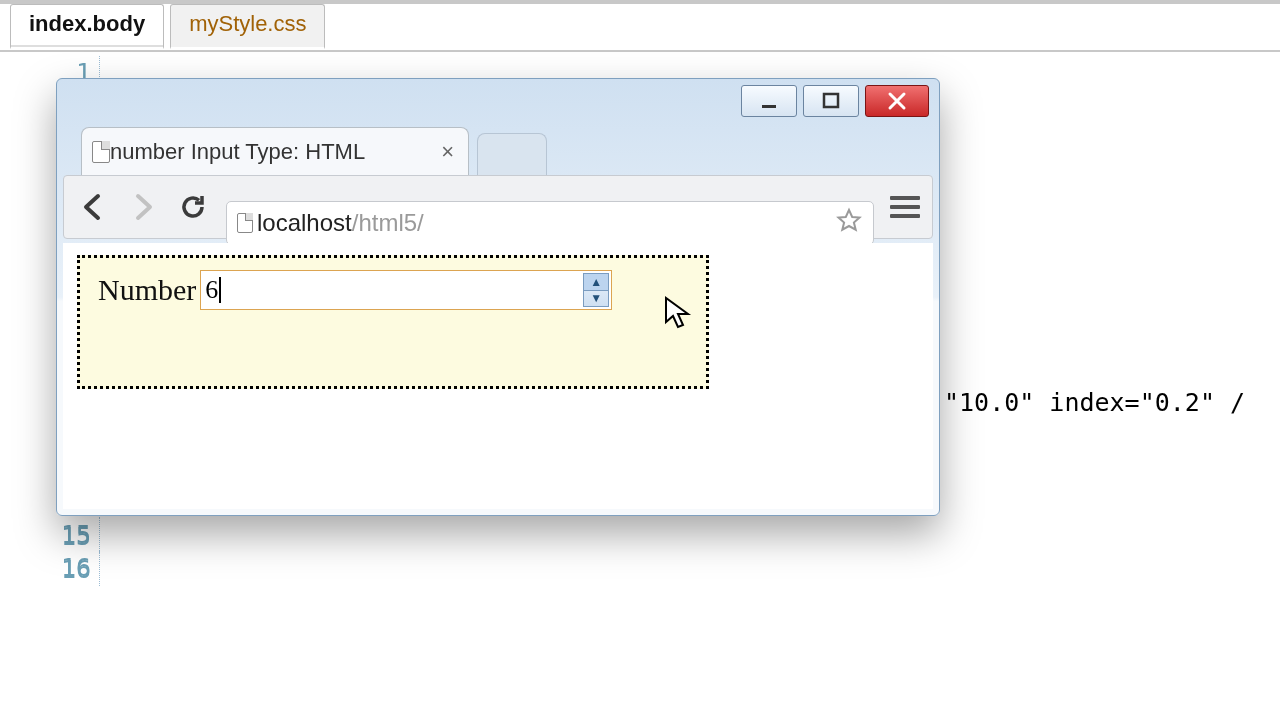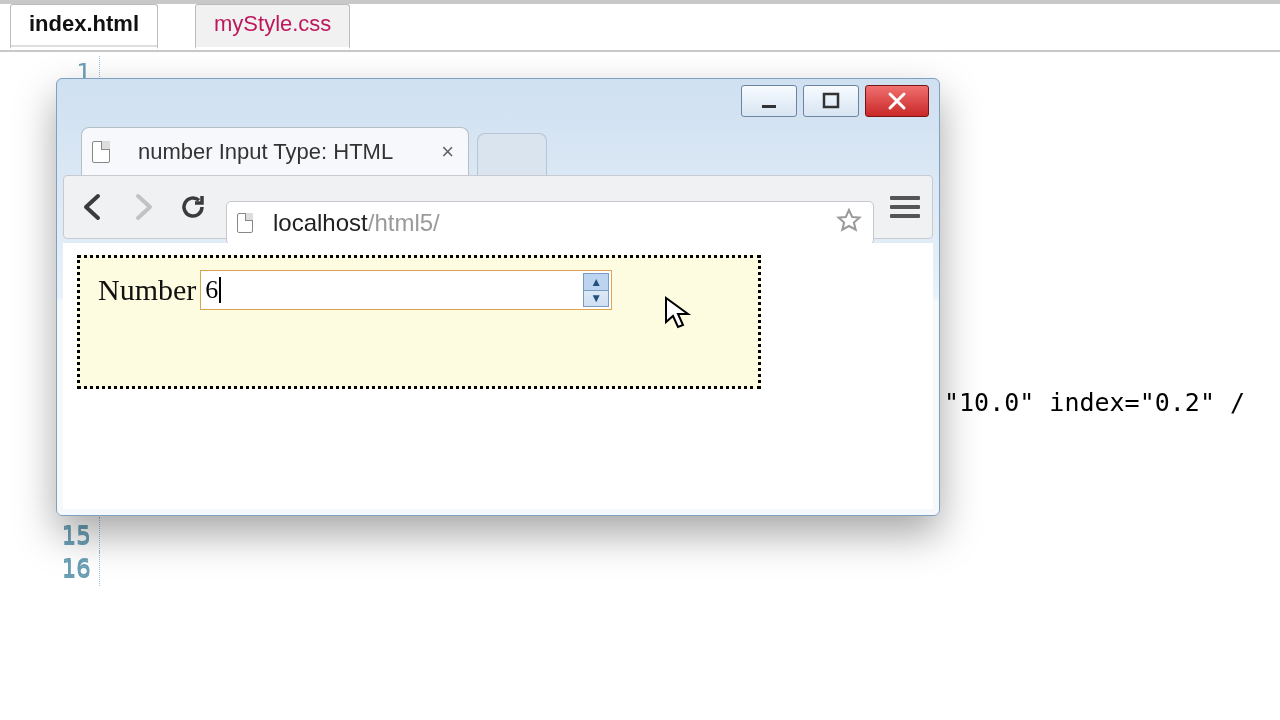--- a/index.html
+++ b/index.html
@@ -5,21 +5,21 @@
   * { box-sizing: border-box; margin: 0; padding: 0; }
   html, body { width: 1280px; height: 720px; overflow: hidden; font-family: "Segoe UI", Tahoma, sans-serif; }
   body { background: #fff; }
 
   
   .editor-bg { position: absolute; inset: 0; background: #fff; }
   .editor-top-border { position: absolute; left: 0; top: 0; right: 0; height: 4px; background: #c8c8c8; }
   .tabbar { position: absolute; top: 4px; left: 10px; display: flex; gap: 6px; }
   .etab { background: #fff; border: 1px solid #bcbcbc; border-bottom: 2px solid #fff; padding: 6px 18px 10px 18px; font-size: 22px; color: #333; border-radius: 3px 3px 0 0; }
   .etab.active { background: #fff; font-weight: 600; color: #111; box-shadow: 0 -2px 0 #dedede inset; }
-  .etab.inactive { background: #f1f1f1; color: #be185d; margin-left: 31px; }
+  .etab.inactive { background: #f1f1f1; color: #a16207; }
   .editor-ruler { position: absolute; top: 50px; left: 0; right: 0; height: 2px; background: #c8c8c8; }
 
   .code { position: absolute; top: 56px; left: 58px; right: 0; font-family: Consolas, "Courier New", monospace; font-size: 25px; line-height: 33px; color: #222; white-space: pre; }
   .gutter { position: absolute; top: 56px; left: 0; width: 100px; text-align: right; font-family: Consolas, monospace; font-size: 25px; line-height: 33px; color: #6a9fb5; }
   .gutter div { border-right: 1px dotted #9bbcd4; padding-right: 8px; }
   .gutter div.spacer { height: 33px; border-right: 1px dotted #9bbcd4; }
 
   .code .tagc { color: #1a67c6; }
   .code .punc { color: #069; }
 
@@ -32,46 +32,46 @@
   }
   .wincaps { position: absolute; top: 6px; right: 10px; display: flex; gap: 6px; }
   .winbtn { width: 56px; height: 32px; border: 1px solid #6b84a0; border-radius: 3px;
             background: linear-gradient(#f7fbff,#d7e4f2); display:flex; align-items:center; justify-content:center; font-size:18px; color:#2b2b2b; }
   .winbtn.close { background: linear-gradient(#f07070,#c92828); color:#fff; border-color:#7a1414; width:64px; }
   .winbtn svg { display:block; }
 
   .tabs-strip { position:absolute; top:48px; left:24px; right:24px; height:48px; }
   .btab { position:absolute; left:0; top:0; height:48px; width:388px;
           background:#f6f8fb; border:1px solid #b7bfc6; border-bottom:none;
-          border-radius:8px 8px 0 0; display:flex; align-items:center; gap:28px; padding:0 10px; }
+          border-radius:8px 8px 0 0; display:flex; align-items:center; gap:0; padding:0 10px; }
   .btab .pageicon { width:18px; height:22px; border:1.5px solid #888; border-radius:2px; position:relative; background:#fff; }
   .btab .pageicon::after { content:""; position:absolute; right:-1px; top:-1px; width:8px; height:8px; background:#ddd; border-left:1.5px solid #888; border-bottom:1.5px solid #888; }
   .btab .title { font-size:22px; color:#333; flex:1; white-space:nowrap; overflow:hidden; }
   .btab .closex { font-size:22px; color:#666; padding:0 4px; }
   .ghost-tab { position:absolute; left:396px; top:6px; height:42px; width:70px; background:#d9e4ef; border:1px solid #b7c5d4; border-bottom:none; border-radius:8px 8px 0 0; }
 
   .toolbar { position:absolute; top:96px; left:6px; right:6px; height:64px;
              background:#f0f1f3; border:1px solid #c7cbd1; border-radius:4px;
              display:flex; align-items:center; gap:16px; padding:0 12px; }
   .tbtn { width:34px; height:34px; display:flex; align-items:center; justify-content:center; color:#4a4a4a; }
   .tbtn.disabled { color:#b7b7b7; }
   .omnibox { flex:1; height:44px; border:1px solid #c6c9ce; border-radius:5px; background:#fff;
-             display:flex; align-items:center; gap:20px; padding:0 10px;margin-top:32px; }
+             display:flex; align-items:center; gap:4px; padding:0 10px;margin-top:32px; }
   .omnibox .pageicon { width:16px; height:20px; border:1.5px solid #888; border-radius:2px; background:#fff; position:relative; }
   .omnibox .pageicon::after { content:""; position:absolute; right:-1px; top:-1px; width:7px; height:7px; background:#ddd; border-left:1.5px solid #888; border-bottom:1.5px solid #888; }
   .omnibox .url { font-size:24px; }
   .omnibox .url .host { color:#222; }
   .omnibox .url .path { color:#9a9a9a; }
   .omnibox .star { margin-left:auto; color:#9a9a9a; }
   .hamb { width:30px; display:flex; flex-direction:column; gap:5px; }
   .hamb span { height:4px; background:#555; border-radius:1px; }
 
   .viewport { position:absolute; top:164px; left:6px; right:6px; bottom:6px; background:#fff; }
 
-  .form-box { position:absolute; top:12px; left:14px; width:684px; height:134px;
+  .form-box { position:absolute; top:12px; left:14px; width:632px; height:134px;
               border:3px dotted #000; background:#fdfbe0; padding:12px 18px; }
   .fline { display:flex; align-items:center; gap:4px; }
   .flabel { font-family: "Times New Roman", serif; font-size:30px; color:#111; }
   .num { width:412px; height:40px; border:1px solid #dca451; background:#fff;
          display:flex; align-items:center; position:relative; }
   .num .val { font-family: "Times New Roman", serif; font-size:26px; padding-left:4px; }
   .num .caret { width:2px; height:26px; background:#000; margin-left:1px; }
   .spin { position:absolute; right:2px; top:2px; bottom:2px; width:26px;
           border:1px solid #7a9cc0; display:flex; flex-direction:column;
           background:linear-gradient(#e9f1fb,#cfe0f2); }
@@ -87,21 +87,21 @@
 
   .code-right-snip { position:absolute; top:388px; left:944px; font-family: Consolas, monospace; font-size:25px; white-space:pre; }
 </style>
 </head>
 <body>
 
 <div class="editor-bg">
   <div class="editor-top-border"></div>
 
   <div class="tabbar">
-    <div class="etab active">index.html</div>
+    <div class="etab active">index.body</div>
     <div class="etab inactive">myStyle.css</div>
   </div>
   <div class="editor-ruler"></div>
 
   <div class="gutter">
     <div>1</div>
     <div class="spacer"></div>
       <div class="spacer"></div>
       <div class="spacer"></div>
     <div class="spacer"></div>

